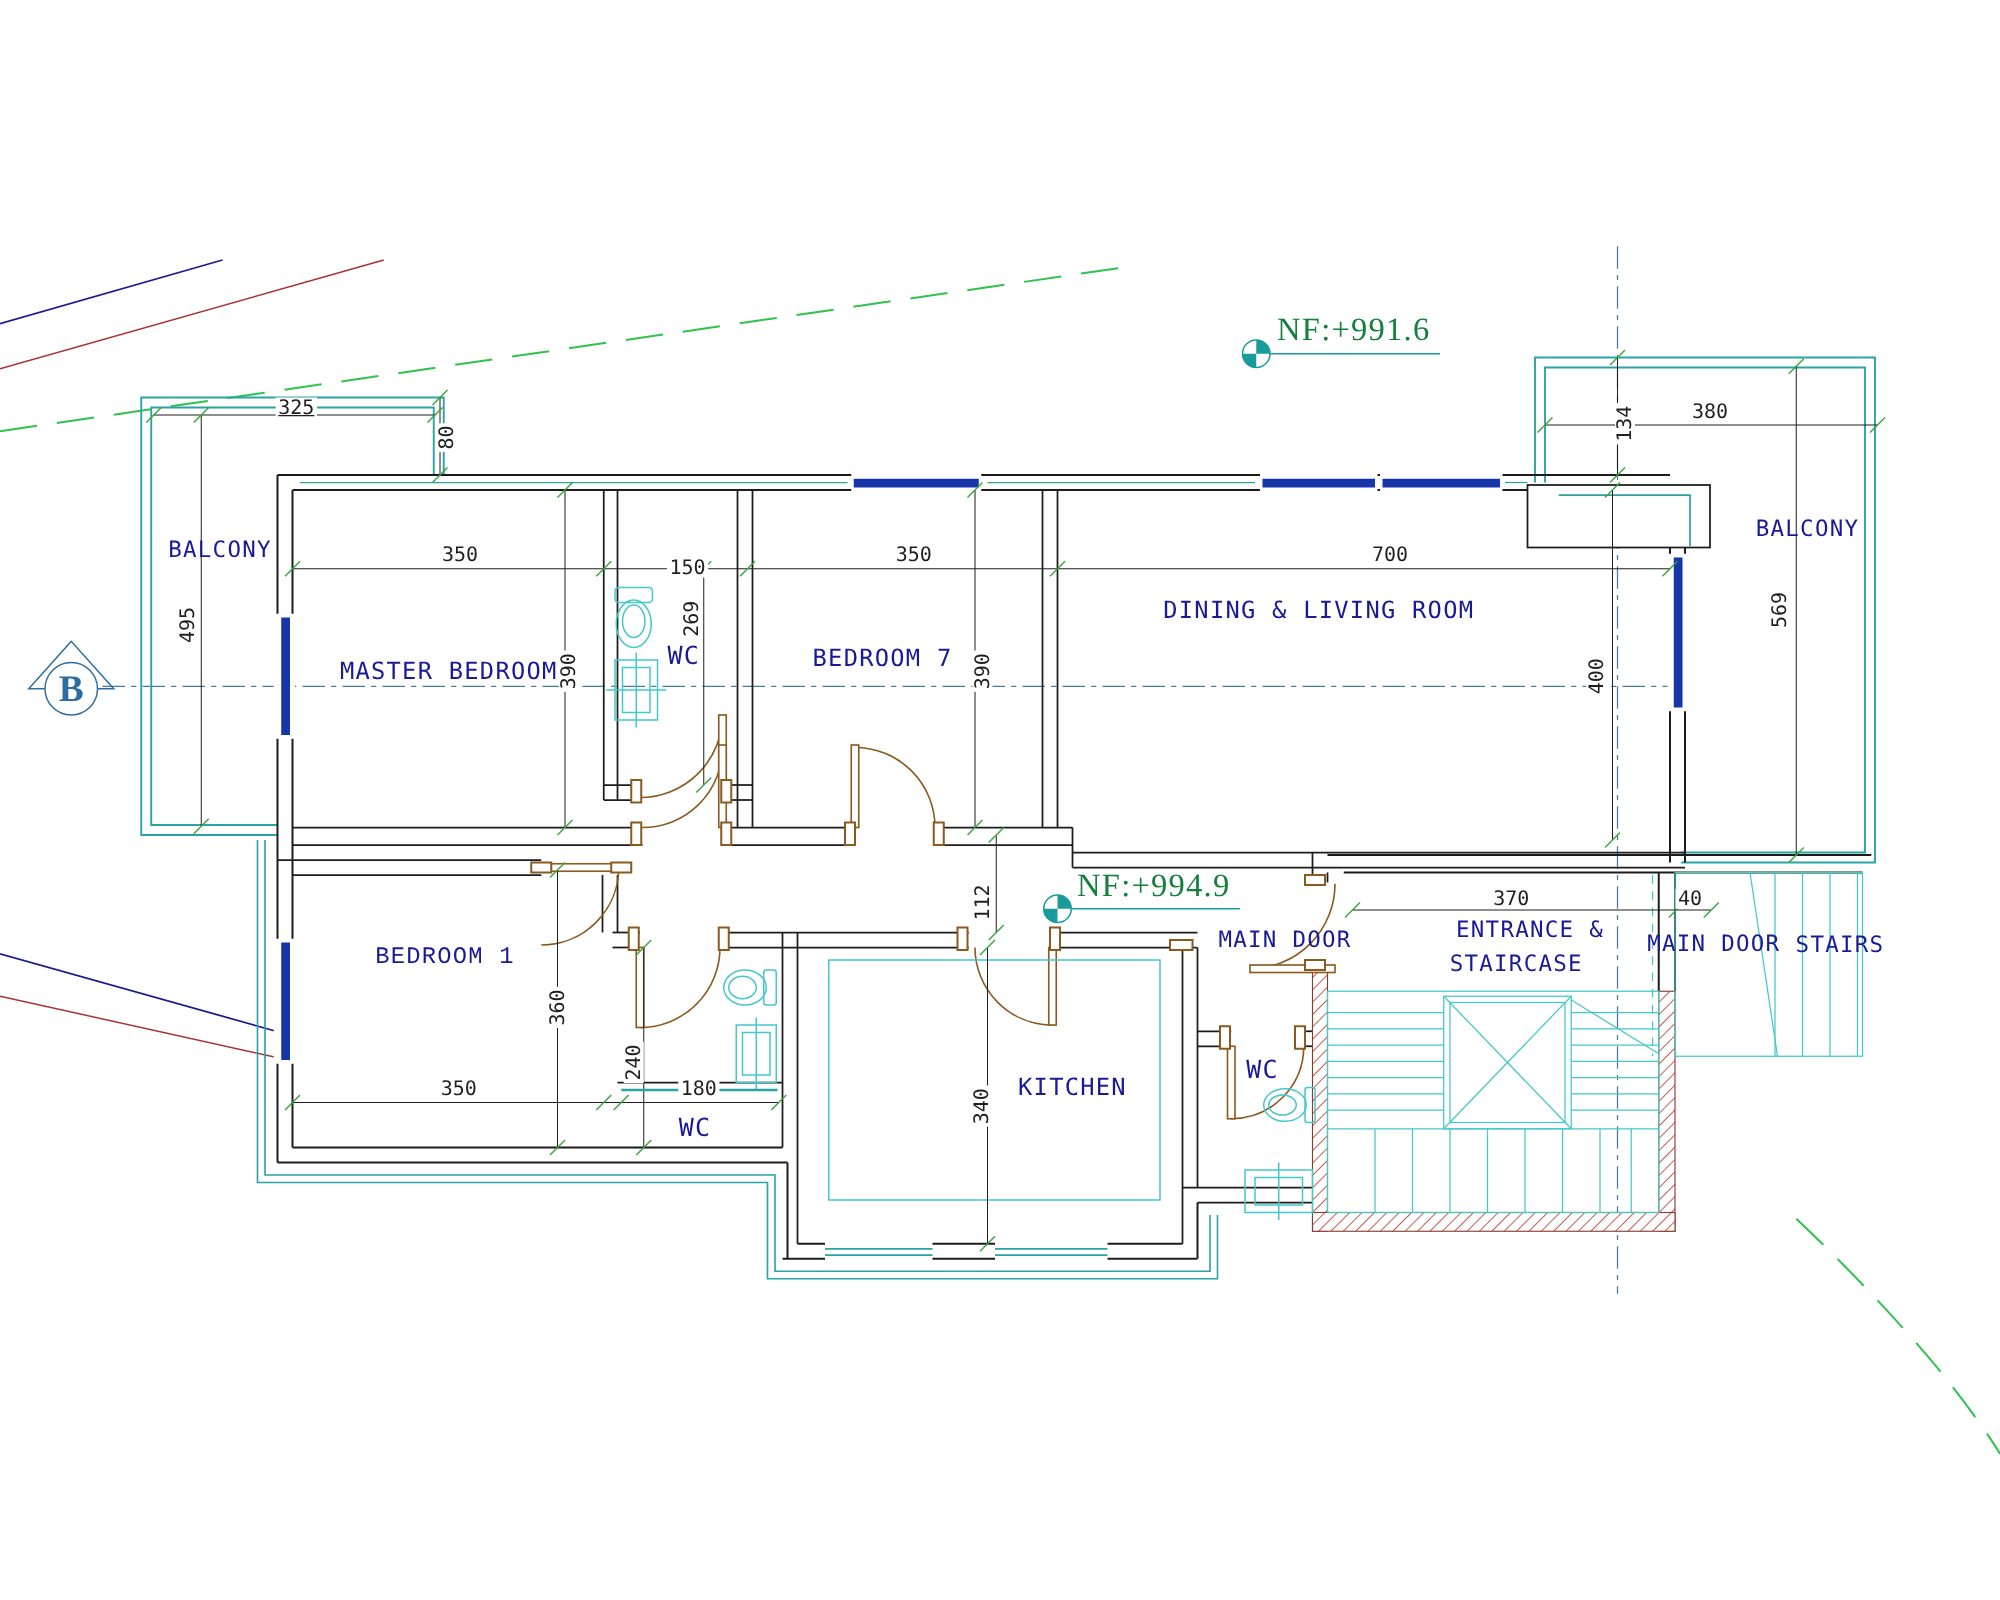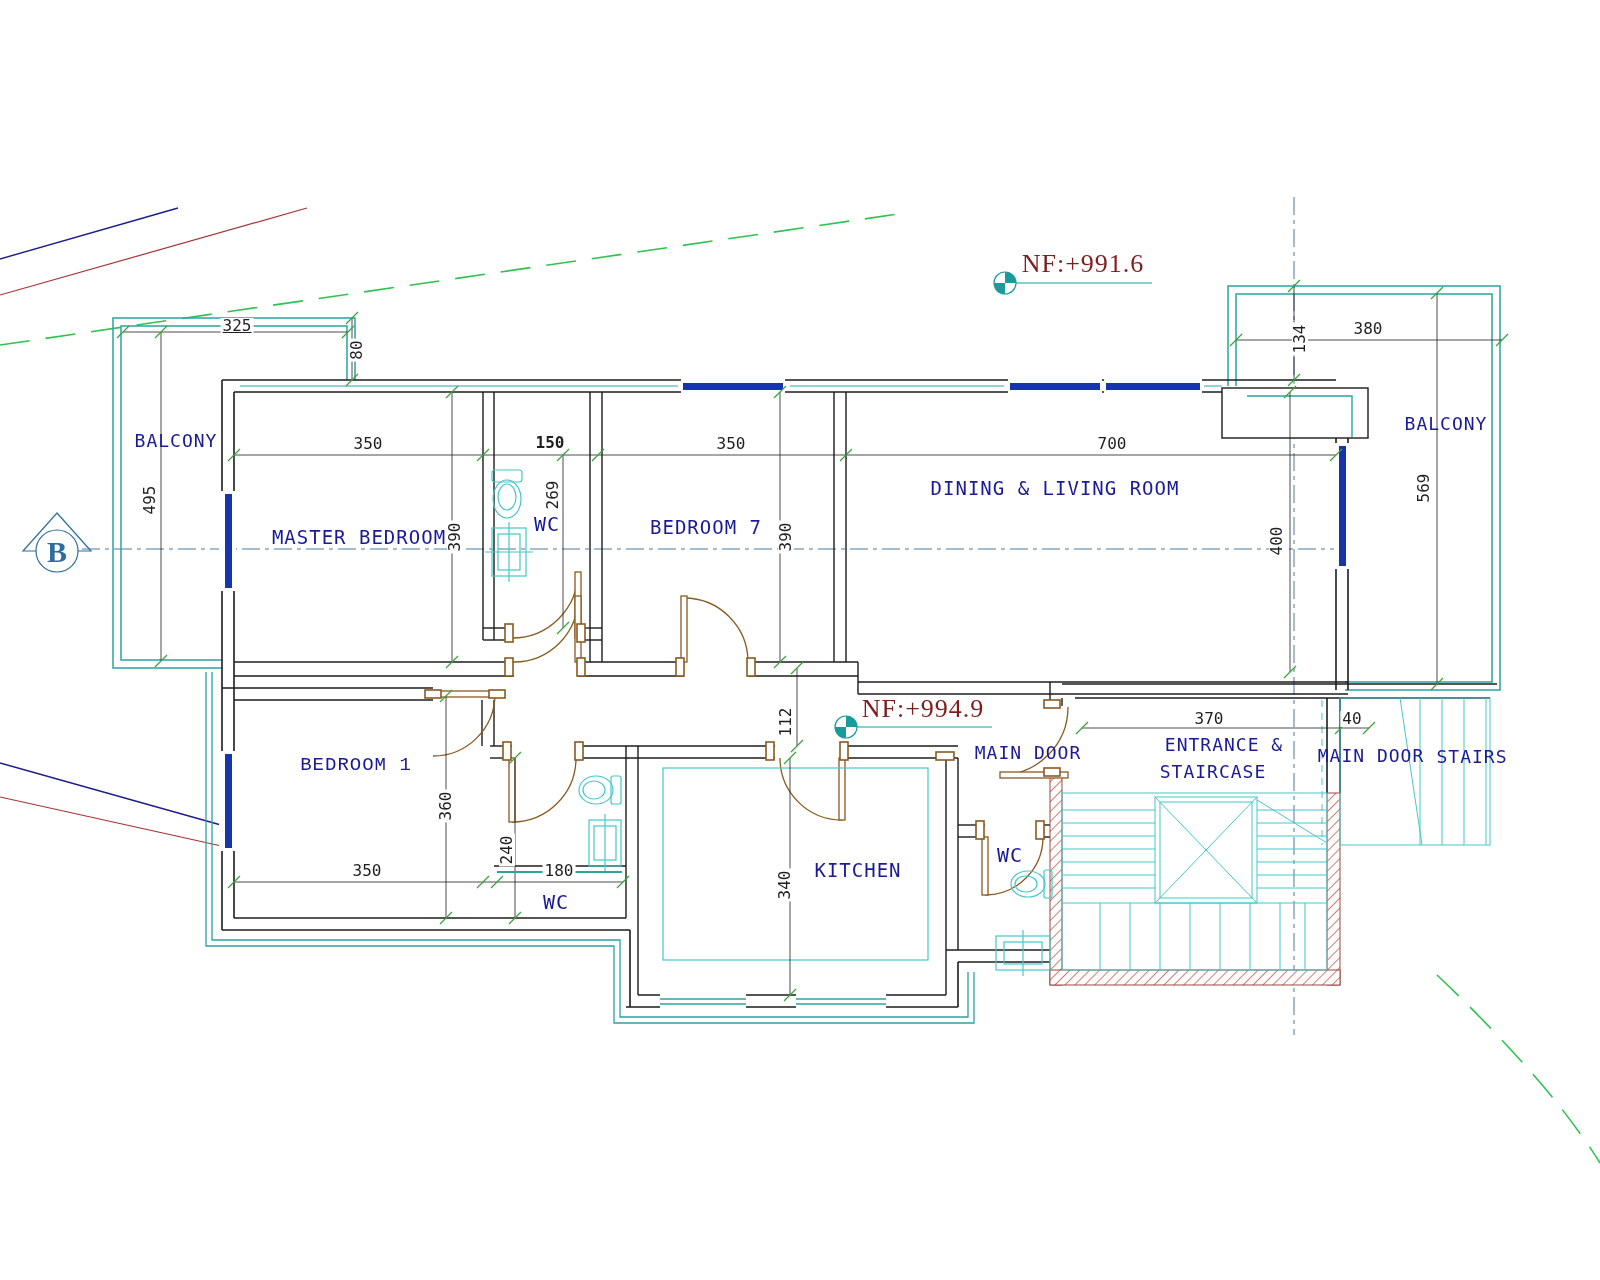--- a/index.html
+++ b/index.html
@@ -5,21 +5,21 @@
   html,body{margin:0;padding:0;background:#fff;}
   #sheet{position:relative;width:1600px;height:1280px;background:#ffffff;overflow:hidden;
          font-family:"DejaVu Sans Mono", monospace;}
   svg{position:absolute;left:0;top:0;}
   .lbl{position:absolute;transform:translate(-50%,-50%);white-space:nowrap;pointer-events:none;}
   .room{color:#1a1a96;font-size:18px;letter-spacing:1px;}
   .room.big{font-size:19px;}
   .room.wc{font-size:20px;text-align:center;}
   .dim{color:#1f1f1f;font-size:16px;background:#ffffff;padding:0 2px;line-height:1;}
   .dim.v{transform:translate(-50%,-50%) rotate(-90deg);}
-  .level{color:#7f1d1d;font-size:26px;font-family:"Liberation Serif", serif;letter-spacing:1px;}
+  .level{color:#15803d;font-size:26px;font-family:"Liberation Serif", serif;letter-spacing:1px;}
   .bletter{color:#2e6da0;font-size:30px;font-family:"Liberation Serif", serif;font-weight:bold;}
 </style>
 </head>
 <body>
 
 <div id="sheet">
 
 <svg width="1600" height="1280" viewBox="0 0 1600 1280">
   <defs>
     <pattern id="hatch" width="7" height="7" patternUnits="userSpaceOnUse" patternTransform="rotate(45)">
@@ -391,21 +391,21 @@
 
 <div class="lbl level" style="left:1083px;top:264px;">NF:+991.6</div>
 <div class="lbl level" style="left:923px;top:709px;">NF:+994.9</div>
 
 <div class="lbl bletter" style="left:57px;top:552px;">B</div>
 
 <div class="lbl dim" style="left:237px;top:326px;text-decoration:underline;">325</div>
 <div class="lbl dim v" style="left:150px;top:500px;">495</div>
 <div class="lbl dim v" style="left:357px;top:350px;">80</div>
 <div class="lbl dim" style="left:368px;top:444px;">350</div>
-<div class="lbl dim" style="left:550px;top:443px;font-weight:bold;">150</div>
+<div class="lbl dim" style="left:550px;top:454px;">150</div>
 <div class="lbl dim v" style="left:553px;top:495px;">269</div>
 <div class="lbl dim v" style="left:455px;top:537px;">390</div>
 <div class="lbl dim" style="left:731px;top:444px;">350</div>
 <div class="lbl dim v" style="left:786px;top:537px;">390</div>
 <div class="lbl dim" style="left:1091px;top:444px;margin-left:21px;">700</div>
 <div class="lbl dim v" style="left:1277px;top:541px;">400</div>
 <div class="lbl dim" style="left:1368px;top:329px;">380</div>
 <div class="lbl dim v" style="left:1300px;top:339px;">134</div>
 <div class="lbl dim v" style="left:1424px;top:488px;">569</div>
 <div class="lbl dim v" style="left:786px;top:722px;">112</div>

